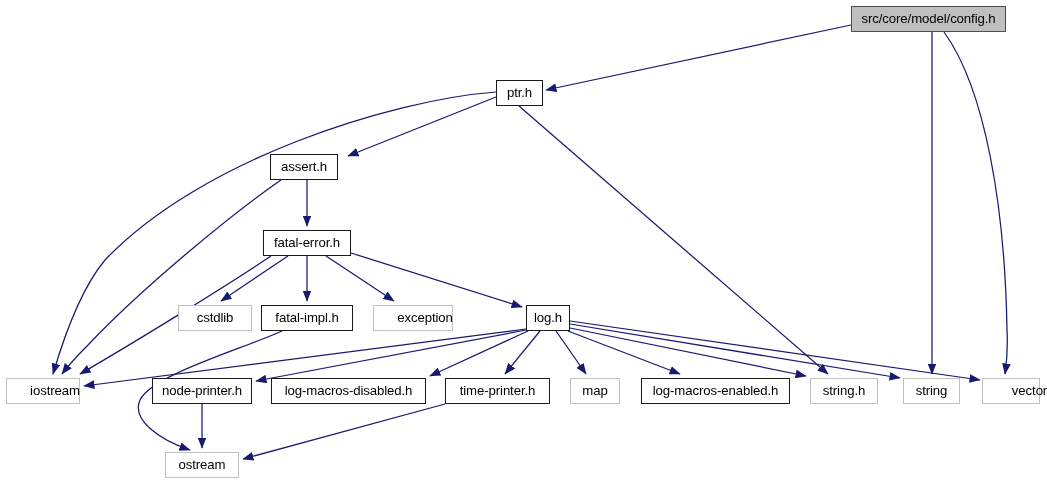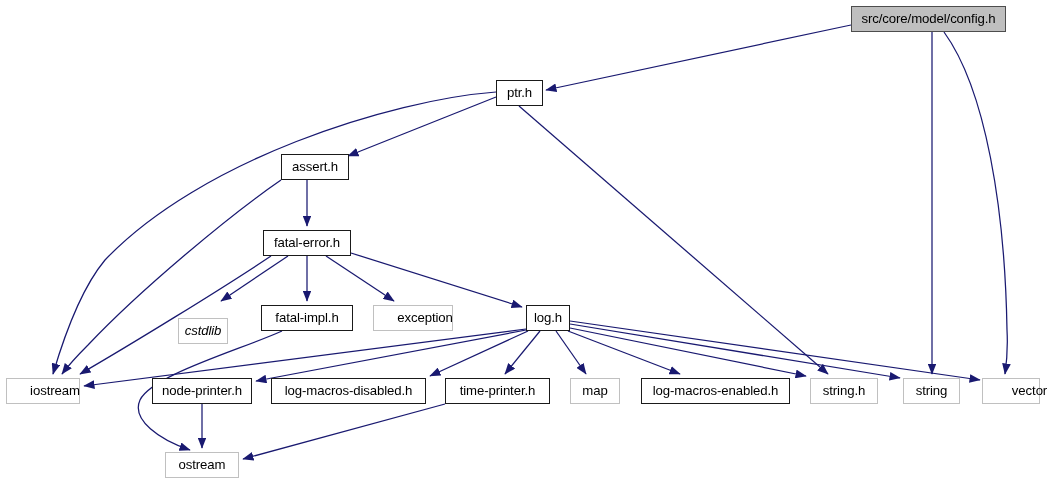--- a/index.html
+++ b/index.html
@@ -95,27 +95,27 @@
       </g>
   </svg>
 
   <div id="nodes-group">
       <div class="node root" style="left: 851px; top: 6px; width: 155px;">
         <span class="node-label">src/core/model/config.h</span>
       </div>
       <div class="node project" style="left: 496px; top: 80px; width: 47px;">
         <span class="node-label">ptr.h</span>
       </div>
-      <div class="node project" style="left: 281px; top: 154px; width: 68px; justify-content: center;">
+      <div class="node project" style="left: 270px; top: 154px; width: 68px; justify-content: center;">
         <span class="node-label">assert.h</span>
       </div>
       <div class="node project" style="left: 263px; top: 230px; width: 88px;">
         <span class="node-label">fatal-error.h</span>
       </div>
-      <div class="node system" style="left: 178px; top: 318px; width: 50px; font-style: italic;">
+      <div class="node system" style="left: 178px; top: 305px; width: 74px;">
         <span class="node-label">cstdlib</span>
       </div>
       <div class="node project" style="left: 261px; top: 305px; width: 92px;">
         <span class="node-label">fatal-impl.h</span>
       </div>
       <div class="node system" style="left: 373px; top: 305px; width: 80px; padding-left: 24px;">
         <span class="node-label">exception</span>
       </div>
       <div class="node project" style="left: 526px; top: 305px; width: 44px;">
         <span class="node-label">log.h</span>

